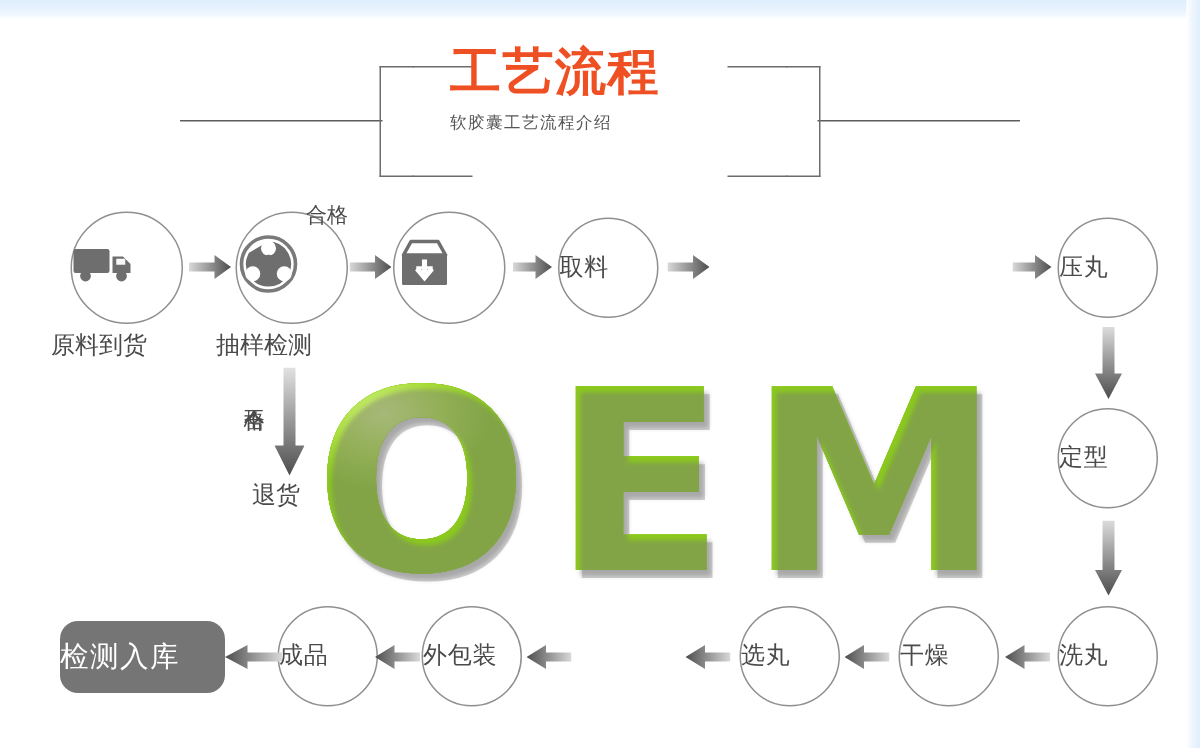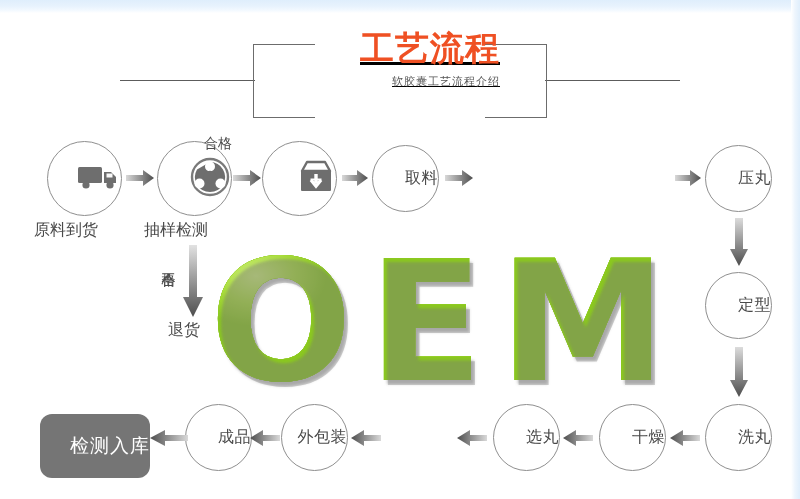--- a/index.html
+++ b/index.html
@@ -24,21 +24,21 @@
   .hdr-rule.left{left:120px;width:135px;}
   .hdr-rule.right{right:120px;width:135px;}
 
   .bracket{position:absolute;top:26px;width:22px;height:72px;}
   .bracket.l{left:253px;border-left:1.4px solid #6c6c6c;border-top:1.4px solid #6c6c6c;border-bottom:1.4px solid #6c6c6c;}
   .bracket.r{right:253px;border-right:1.4px solid #6c6c6c;border-top:1.4px solid #6c6c6c;border-bottom:1.4px solid #6c6c6c;}
   .bracket-fill{position:absolute;top:26px;height:72px;}
   .bracket-fill.l{left:275px;width:40px;border-top:1.4px solid #6c6c6c;border-bottom:1.4px solid #6c6c6c;}
   .bracket-fill.r{right:275px;width:40px;border-top:1.4px solid #6c6c6c;border-bottom:1.4px solid #6c6c6c;}
 
-  .hdr-center{position:absolute;left:300px;top:10px;width:200px;text-align:right;text-decoration:underline;}
+  .hdr-center{position:absolute;left:300px;top:10px;width:200px;text-align:left;}
   .title-cn{font-family:"DejaVu Sans",sans-serif;font-size:34px;font-weight:bold;
     color:#ef5023;letter-spacing:1px;line-height:40px;}
   .title-en{font-family:"Liberation Sans",sans-serif;font-size:12.5px;color:#9b9b9b;
     letter-spacing:2.1px;line-height:20px;white-space:nowrap;}
   .title-sub{font-family:"DejaVu Sans",sans-serif;font-size:11px;color:#555;
     letter-spacing:1px;line-height:26px;white-space:nowrap;margin-top:1px;}
 
   
   .oem{position:absolute;left:196px;top:238px;width:500px;height:172px;
        font-family:"DejaVu Sans",sans-serif;font-weight:bold;font-size:168px;
@@ -54,21 +54,21 @@
          linear-gradient(135deg,#b9e24f 0%,#a3d832 40%,#8ccb20 70%,#a8dc3e 100%);
        text-shadow:3px 4px 3px rgba(120,120,120,0.45);
   }
   .oem-shadow{position:absolute;left:196px;top:238px;width:500px;height:172px;
        font-family:"DejaVu Sans",sans-serif;font-weight:bold;font-size:168px;
        letter-spacing:16px;line-height:168px;white-space:nowrap;text-align:center;
        color:rgba(150,150,150,0.45);transform:translate(4px,5px);z-index:0;}
 
   
   .node{position:absolute;box-sizing:border-box;display:flex;align-items:center;
-        justify-content:flex-end;z-index:3;}
+        justify-content:flex-start;z-index:3;}
   .circle{border:1.2px solid #8f8f8f;border-radius:50%;background:rgba(255,255,255,0.0);}
   .node .lbl{font-family:"DejaVu Sans",sans-serif;font-size:16px;color:#4a4a4a;
         white-space:nowrap;letter-spacing:0.5px;}
   .pill{border:1.2px solid #8f8f8f;border-radius:22px;background:rgba(255,255,255,0.6);}
   .pill .lbl{font-size:16px;}
   .boxnode{background:#757575;border-radius:12px;}
   .boxnode .lbl{color:#ffffff;font-size:19px;letter-spacing:1px;}
 
   
   .caption{position:absolute;font-family:"DejaVu Sans",sans-serif;font-size:16px;
@@ -177,21 +177,21 @@
 
 
   <div class="node circle" style="left:281px;top:404px;width:67px;height:67px;">
     <span class="lbl">外包装</span>
   </div>
 
   <div class="node circle" style="left:185px;top:404px;width:67px;height:67px;">
     <span class="lbl">成品</span>
   </div>
 
-  <div class="node boxnode" style="left:40px;top:414px;width:110px;height:64px;">
+  <div class="node boxnode" style="left:40px;top:414px;width:110px;height:48px;">
     <span class="lbl">检测入库</span>
   </div>
 
   <div class="edgelbl" style="left:204px;top:135px;">合格</div>
 
   <div class="edgelbl vert" style="left:160px;top:262px;height:62px;">不合格</div>
 
   <div class="edgelbl" style="left:168px;top:320px;font-size:16px;">退货</div>
 
   <div class="arrow" style="left:126px;top:170px;">

